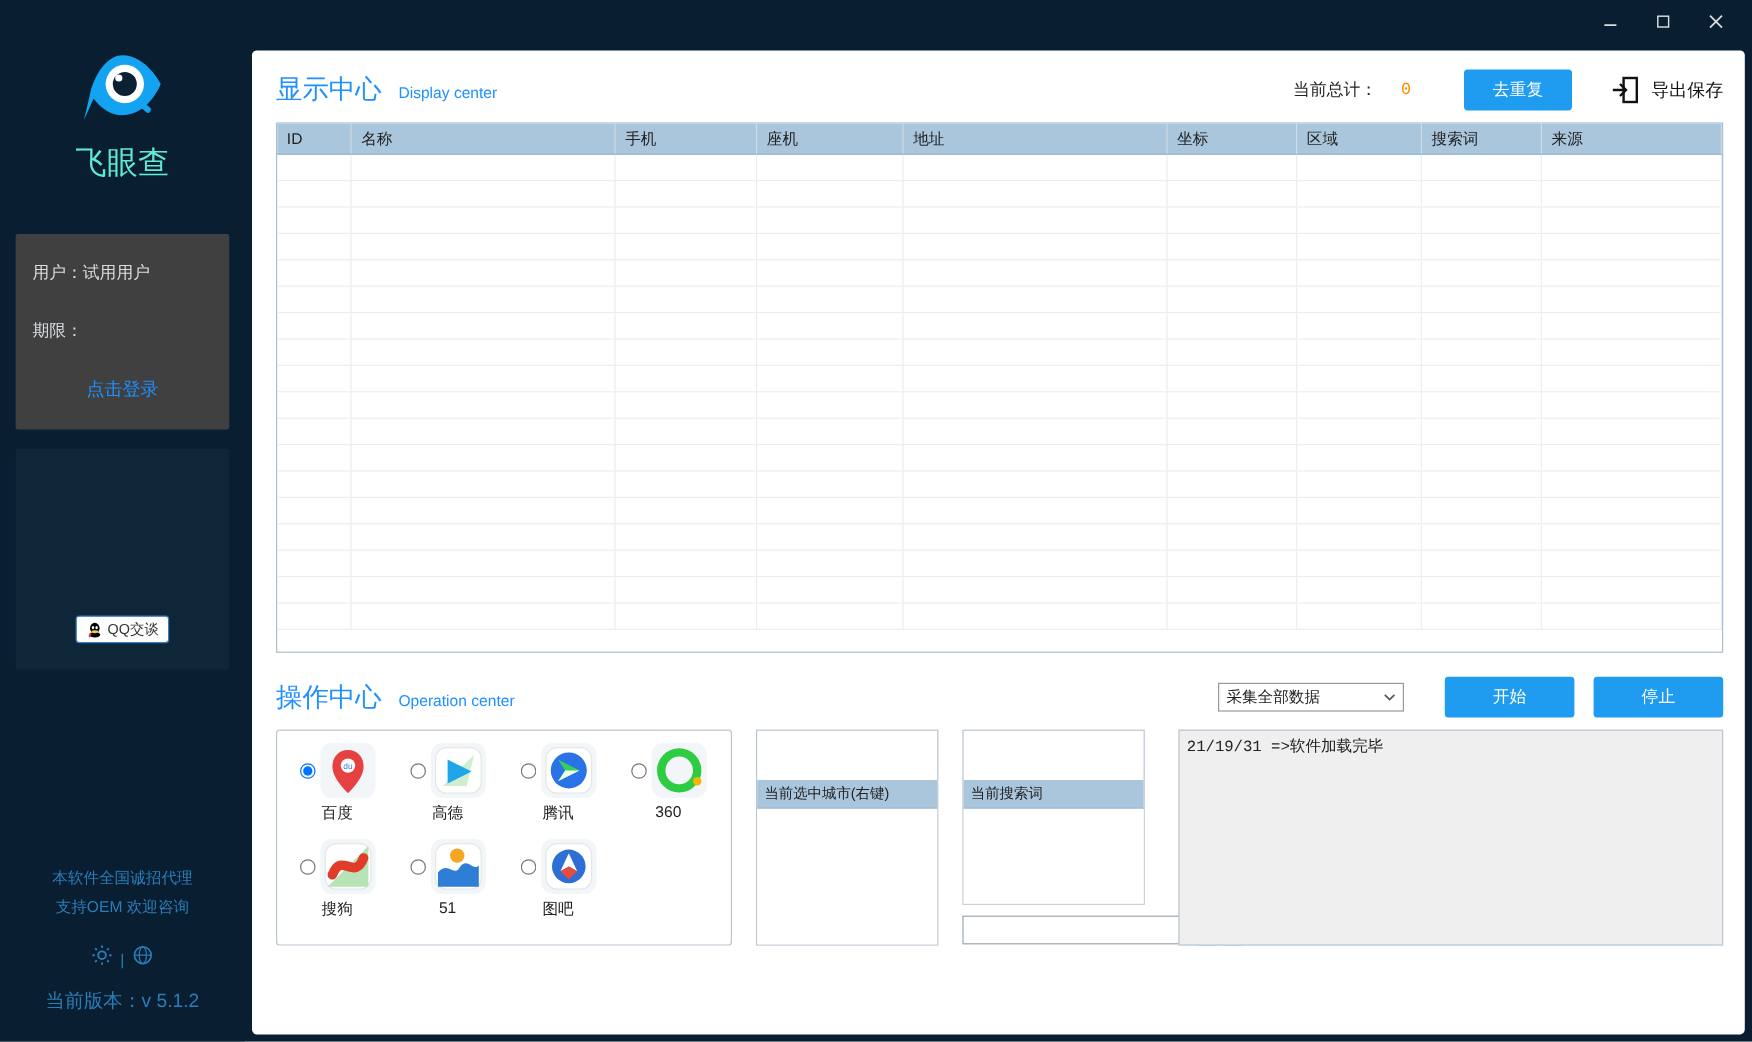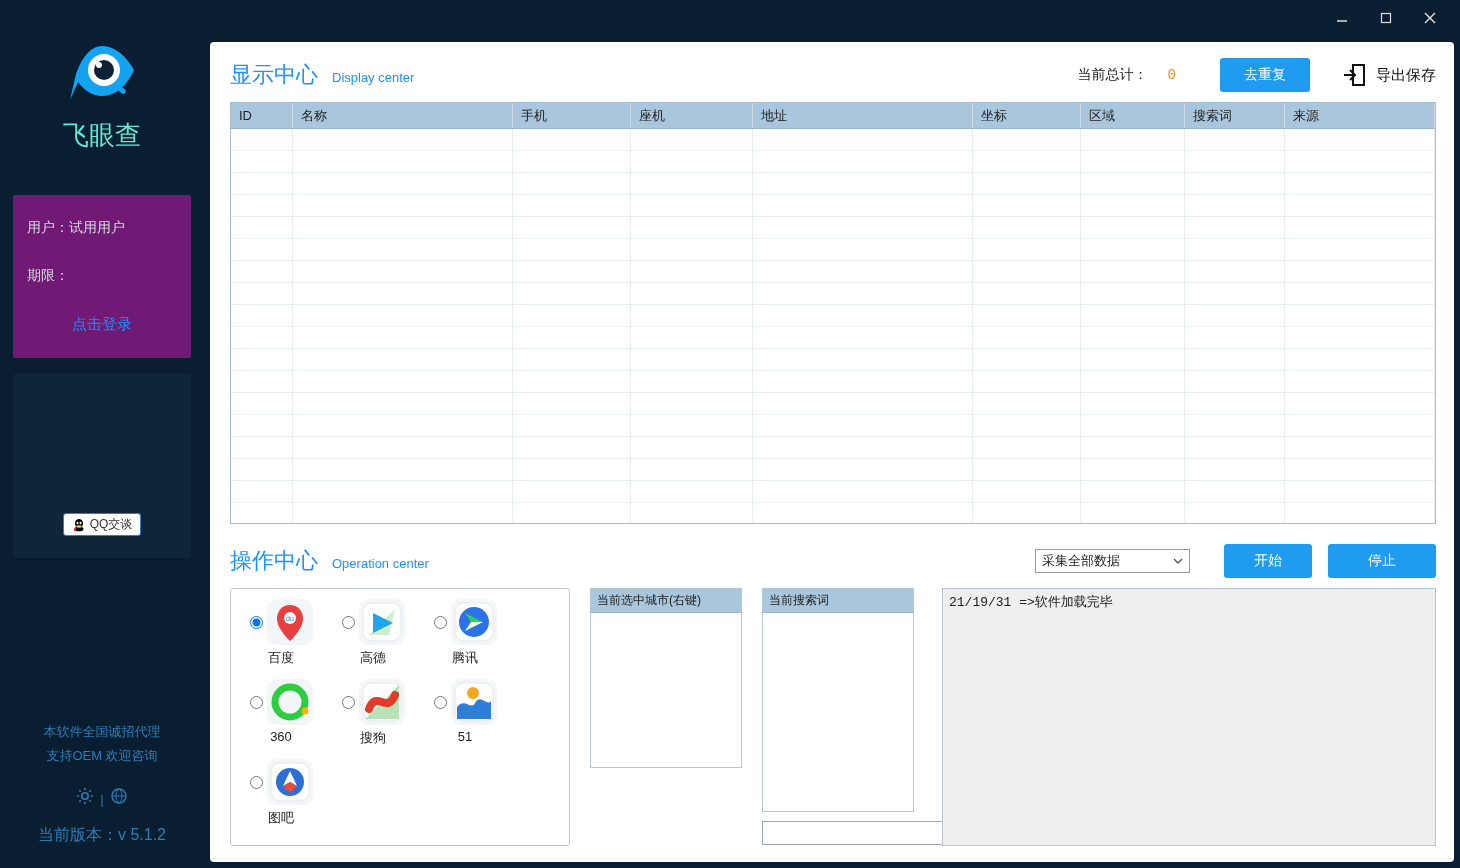--- a/index.html
+++ b/index.html
@@ -36,21 +36,21 @@
     display: flex; flex-direction: column;
     align-items: center;
     position: relative;
   }
   .logo-box { text-align: center; margin-top: 4px; margin-bottom: 8px;}
   .logo-box svg { display: block; margin: 0 auto; }
   .logo-text { color: #5eead4; font-size: 26px; margin-top: 6px; font-weight: 500;}
   .user-panel {
     margin-top: 34px;
     width: 178px;
-    background: #701a75;
+    background: #404040;
     border-radius: 2px;
     padding: 24px 14px 24px 14px;
   }
   .user-line { color: #d8dde2; font-size: 14px; margin-bottom: 30px;}
   .login-link { color: #1e90ff; font-size: 15px; text-align: center; margin-top: 20px; cursor: pointer;}
   .ad-panel {
     margin-top: 16px;
     width: 178px;
     height: 184px;
     background: #0f2639;
@@ -120,31 +120,31 @@
   .op-header { display: flex; align-items: center; margin: 20px 0 10px 0;}
   .op-header .section-head { flex: 1; }
   .select-box {
     width: 155px; height: 24px; border: 1px solid #999; background: #fff;
     display: inline-flex; align-items: center; justify-content: space-between;
     padding: 0 4px 0 6px; font-size: 13px; margin-right: 34px; cursor: pointer;
     color:#222;
   }
   .op-bottom { display: flex; gap: 20px; align-items: stretch;}
   .map-sources {
-    border: 1px solid #b9c6d2; border-radius: 3px; width: 340px;
+    border: 1px solid #b9c6d2; border-radius: 3px; width: 380px;
     padding: 10px 4px 6px 4px;
   }
   .src-grid { display: flex; flex-wrap: wrap; }
   .src-item { width: 92px; text-align: center; margin-bottom: 12px;}
   .src-item .radio-icon { display:flex; align-items:center; justify-content:center; gap:4px;}
   .src-item input[type=radio]{ margin-top:0;}
   .src-icon { width: 46px; height: 46px; border-radius: 10px; display:inline-block; background:#f3f6f9; position:relative; overflow:hidden;}
   .src-label { font-size: 13px; color: #222; margin-top: 4px;}
   .list-panel { border: 1px solid #b9c6d2; width: 152px; display:flex; flex-direction:column;}
-  .list-title { background: #a9c6dc; padding: 3px 6px; font-size: 12px; border-bottom:1px solid #9bb7cf; color:#222;}
+  .list-title { background: #a9c6dc; padding: 3px 6px; font-size: 12px; border-bottom:1px solid #9bb7cf; color:#222;margin-top:41px;}
   .list-body { flex: 1; background:#fff;}
   .kw-panel { width: 160px; display:flex; flex-direction:column; }
   .kw-panel .list-panel { flex:1; }
   .kw-add-row { display: flex; gap: 8px; margin-top: 8px; align-items:center;}
   .kw-input { flex:1; border: 1px solid #9aa7b3; height: 24px; padding:0 4px; font-size:13px;}
   .btn-small {
     background: #1f9bf0; color:#fff; border:none; border-radius:3px;
     height: 26px; padding: 0 14px; font-size: 13px; cursor:pointer;
   }
   .log-panel {
@@ -479,21 +479,21 @@
       <div class="section-head">
         <span class="section-title-cn">操作中心</span>
         <span class="section-title-en">Operation center</span>
       </div>
       <div class="select-box">
         <span>采集全部数据</span>
         <svg width="14" height="14" viewBox="0 0 14 14">
             <polyline points="3,5 7,9 11,5" fill="none" stroke="#555" stroke-width="1.4"></polyline>
           </svg>
       </div>
-      <button class="btn-primary" style="width:88px;margin-right:16px;">开始</button>
+      <button class="btn-primary" style="width:108px;margin-right:16px;">开始</button>
       <button class="btn-primary" style="width:108px;">停止</button>
     </div>
 
     <div class="op-bottom">
 
       <div class="map-sources">
         <div class="src-grid" id="src-grid">
             <div class="src-item">
               <label class="radio-icon">
                 <input type="radio" name="mapsrc" checked="" style="">

